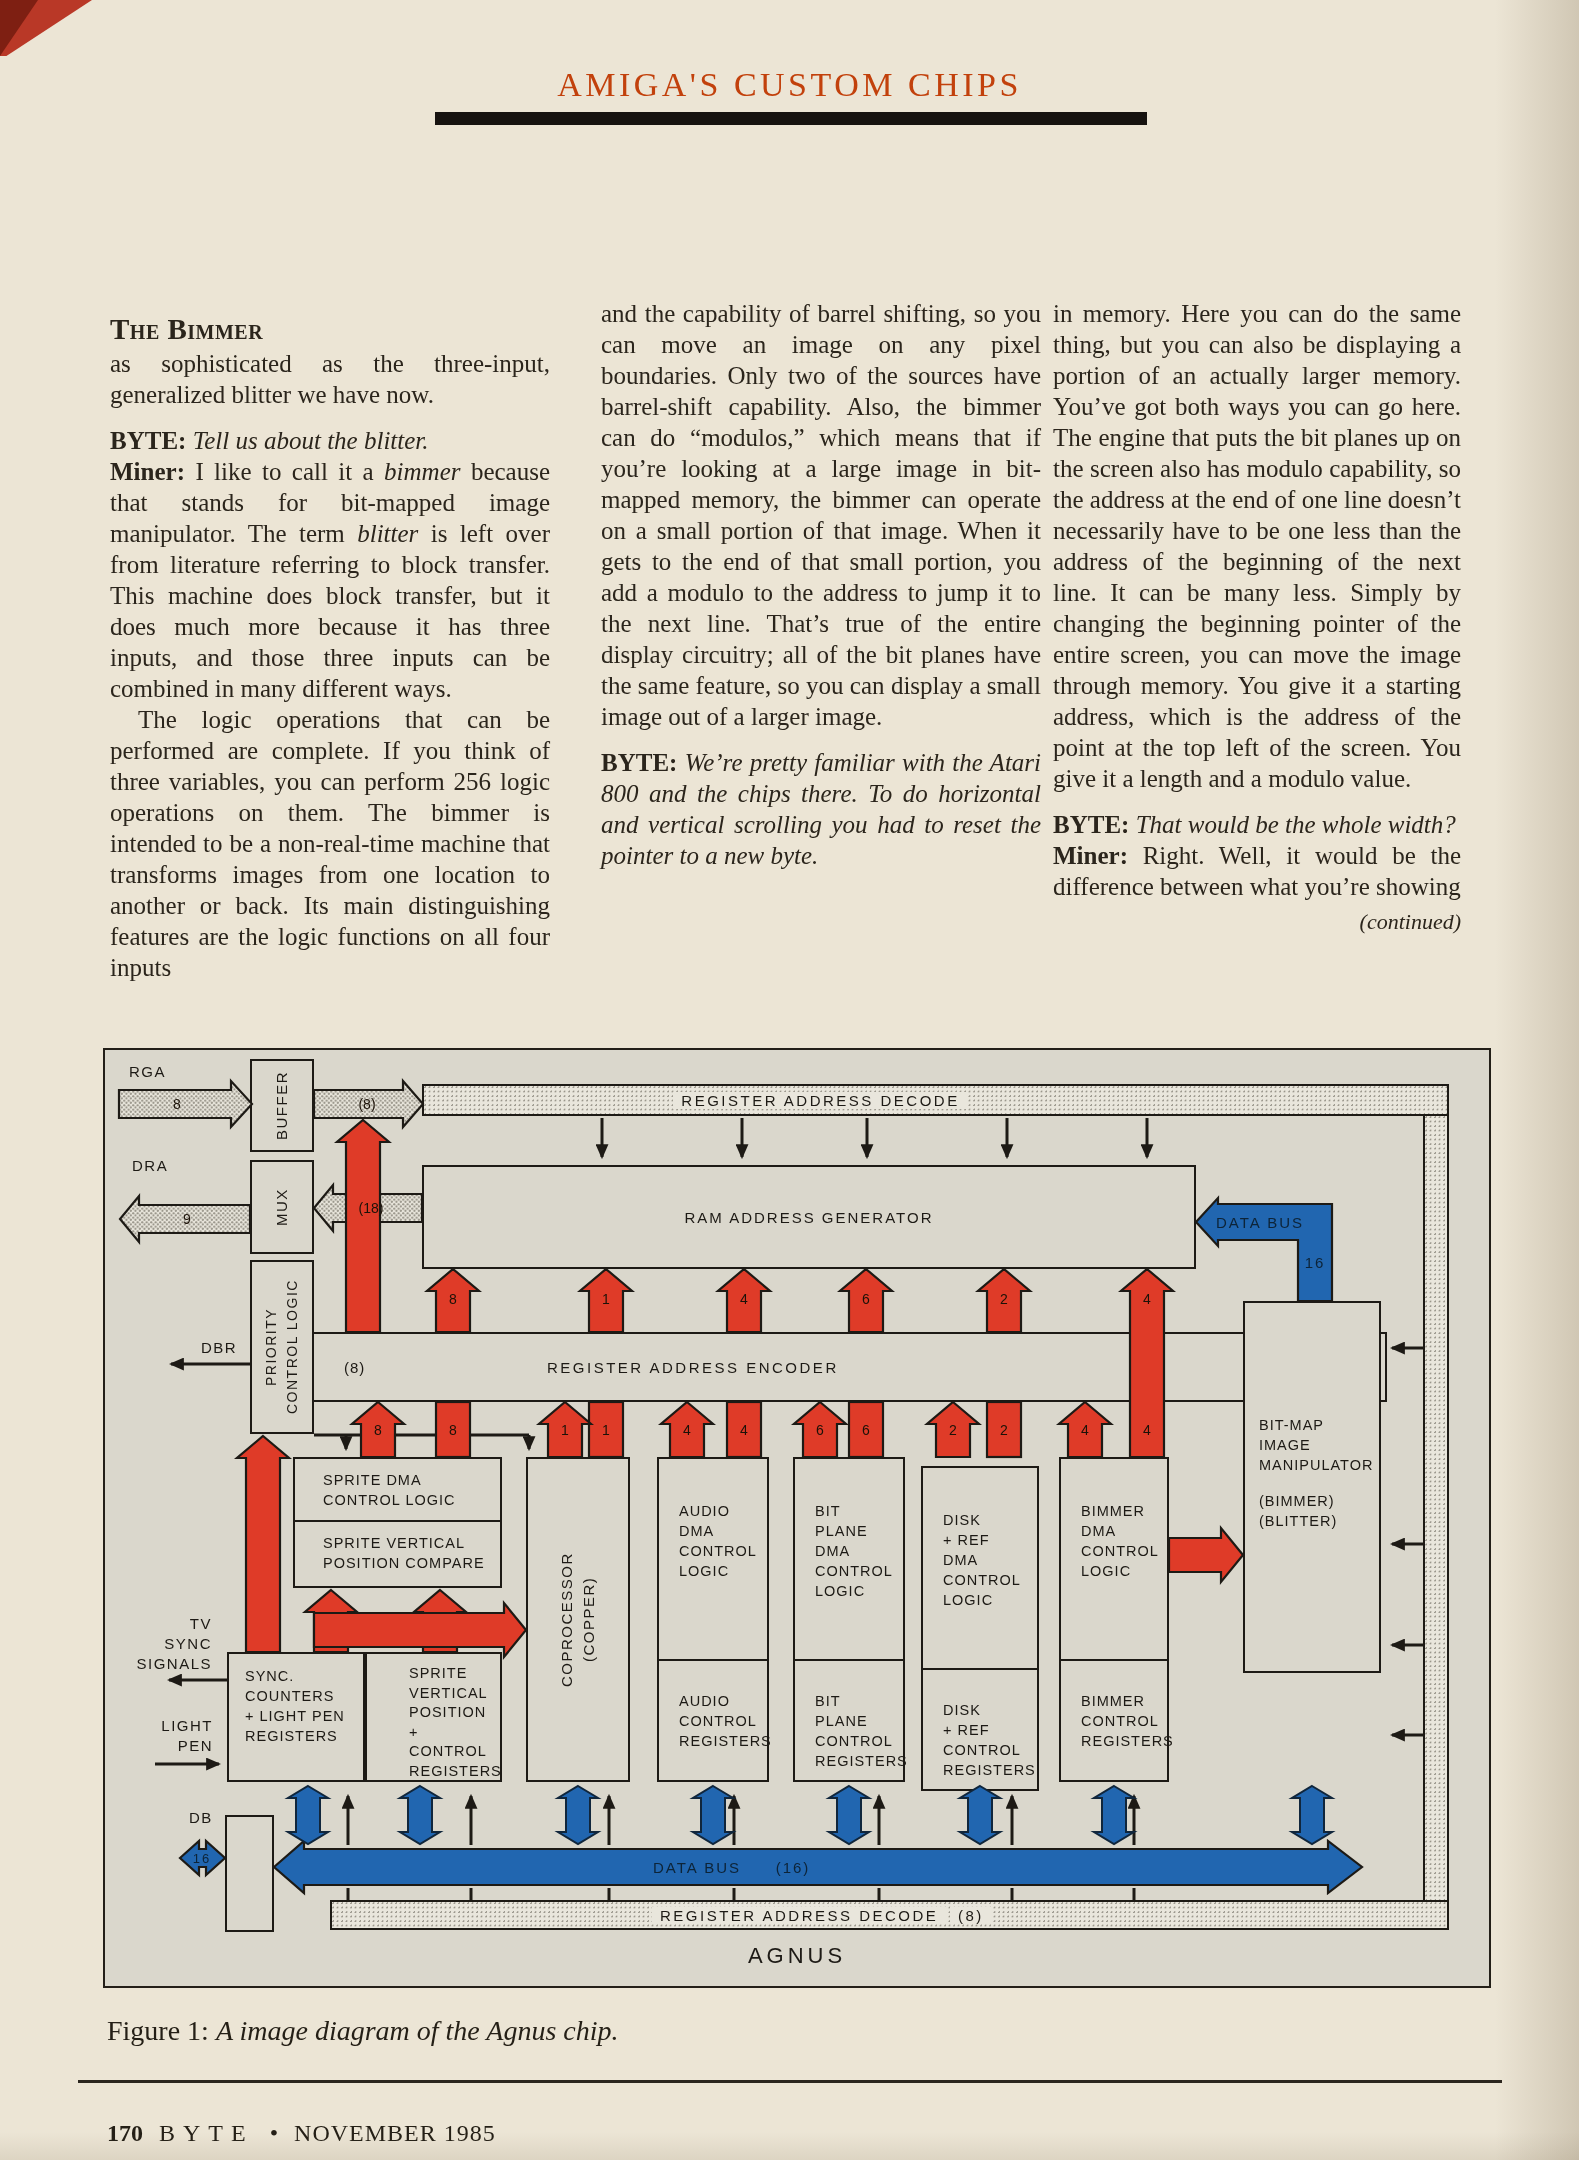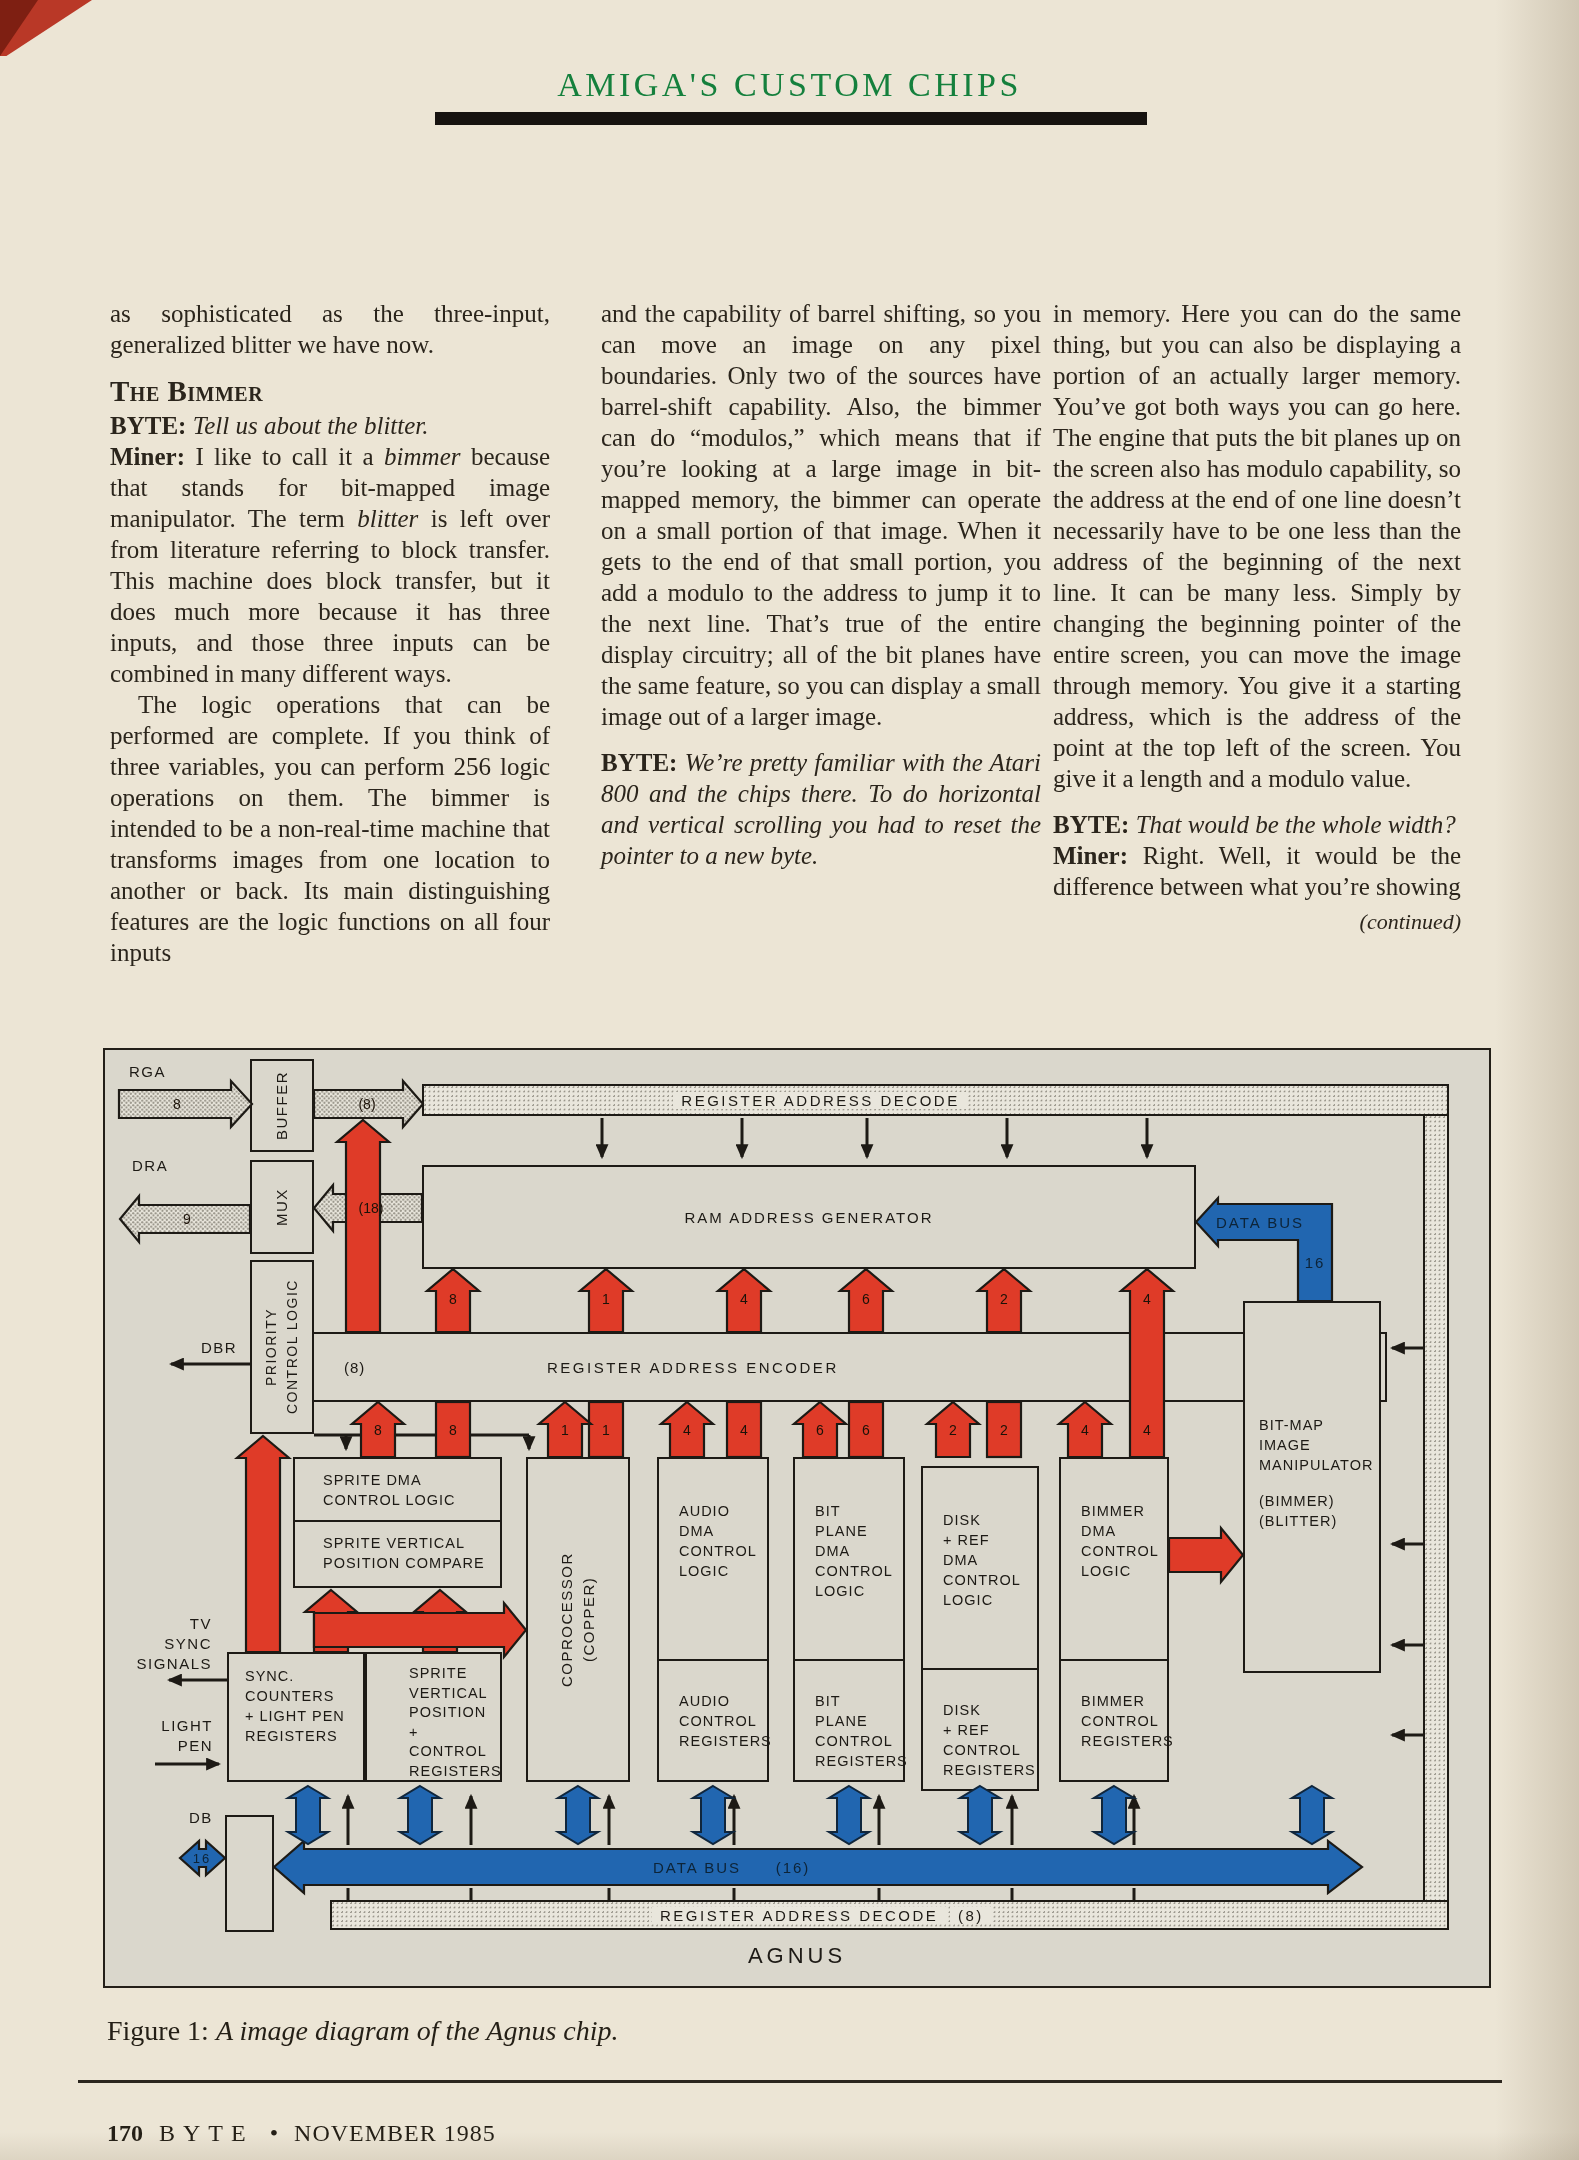--- a/index.html
+++ b/index.html
@@ -7,21 +7,21 @@
         font-family:"Liberation Serif",serif;color:#2b251c;}
   .edge-right{position:absolute;top:0;right:0;width:84px;height:100%;z-index:60;pointer-events:none;
         background:linear-gradient(to right,rgba(110,92,62,0),rgba(110,92,62,.22));}
   .edge-bottom{position:absolute;left:0;bottom:0;width:100%;height:28px;z-index:60;pointer-events:none;
         background:linear-gradient(to bottom,rgba(110,92,62,0),rgba(110,92,62,.12));}
   .corner{position:absolute;top:0;left:0;width:92px;height:56px;background:#b93827;
         clip-path:polygon(0 0,100% 0,7% 100%,0 100%);z-index:5;}
   .corner-dark{position:absolute;top:0;left:0;width:38px;height:56px;background:#7e1f12;
         clip-path:polygon(0 0,100% 0,0 100%);z-index:6;}
   .title{position:absolute;top:66px;left:0;right:0;text-align:center;font-size:34px;
-        letter-spacing:3.5px;color:#15803d;}
+        letter-spacing:3.5px;color:#c2410c;}
   .title-bar{position:absolute;left:435px;top:112px;width:712px;height:13px;background:#171310;}
 
   
   .col{position:absolute;top:298px;font-size:25px;line-height:31px;text-align:justify;hyphens:auto;}
   .blk{margin:0;}
   .blk.heading{font-variant:small-caps;font-weight:700;font-size:29px;letter-spacing:.5px;
         margin:15px 0 3px 0;text-align:left;line-height:32px;}
   .blk.body + .blk.qa{margin-top:15px;}
   .blk.body-indent{text-indent:28px;}
   .blk.continued{text-align:right;font-size:22px;margin-top:4px;}
@@ -64,22 +64,22 @@
 <body>
 
 <div class="page">
   <div class="corner"></div>
   <div class="corner-dark"></div>
 
   <div class="title">AMIGA'S CUSTOM CHIPS</div>
   <div class="title-bar"></div>
 
   <div class="col" style="left:110px;width:440px;">
+      <p class="blk heading"><span>The Bimmer</span></p>
       <p class="blk body"><span>as sophisticated as the three-input, generalized blitter we have now.</span></p>
-      <p class="blk heading"><span>The Bimmer</span></p>
       <p class="blk qa"><span style="font-weight: 700;">BYTE: </span><span style="font-style: italic;">Tell us about the blitter.</span></p>
       <p class="blk qa"><span style="font-weight: 700;">Miner: </span><span>I like to call it a </span><span style="font-style: italic;">bimmer</span><span> because that stands for bit-mapped image manipulator. The term </span><span style="font-style: italic;">blitter</span><span> is left over from literature referring to block transfer. This machine does block transfer, but it does much more because it has three inputs, and those three inputs can be combined in many different ways.</span></p>
       <p class="blk body-indent"><span>The logic operations that can be performed are complete. If you think of three variables, you can perform 256 logic operations on them. The bimmer is intended to be a non-real-time machine that transforms images from one location to another or back. Its main distinguishing features are the logic functions on all four inputs</span></p>
     </div>
   <div class="col" style="left:601px;width:440px;">
       <p class="blk body"><span>and the capability of barrel shifting, so you can move an image on any pixel boundaries. Only two of the sources have barrel-shift capability. Also, the bimmer can do “modulos,” which means that if you’re looking at a large image in bit-mapped memory, the bimmer can operate on a small portion of that image. When it gets to the end of that small portion, you add a modulo to the address to jump it to the next line. That’s true of the entire display circuitry; all of the bit planes have the same feature, so you can display a small image out of a larger image.</span></p>
       <p class="blk qa"><span style="font-weight: 700;">BYTE: </span><span style="font-style: italic;">We’re pretty familiar with the Atari 800 and the chips there. To do horizontal and vertical scrolling you had to reset the pointer to a new byte.</span></p>
     </div>
   <div class="col" style="left:1053px;width:408px;">
       <p class="blk body"><span>in memory. Here you can do the same thing, but you can also be displaying a portion of an actually larger memory. You’ve got both ways you can go here. The engine that puts the bit planes up on the screen also has modulo capability, so the address at the end of one line doesn’t necessarily have to be one less than the address of the beginning of the next line. It can be many less. Simply by changing the beginning pointer of the entire screen, you can move the image through memory. You give it a starting address, which is the address of the point at the top left of the screen. You give it a length and a modulo value.</span></p>

